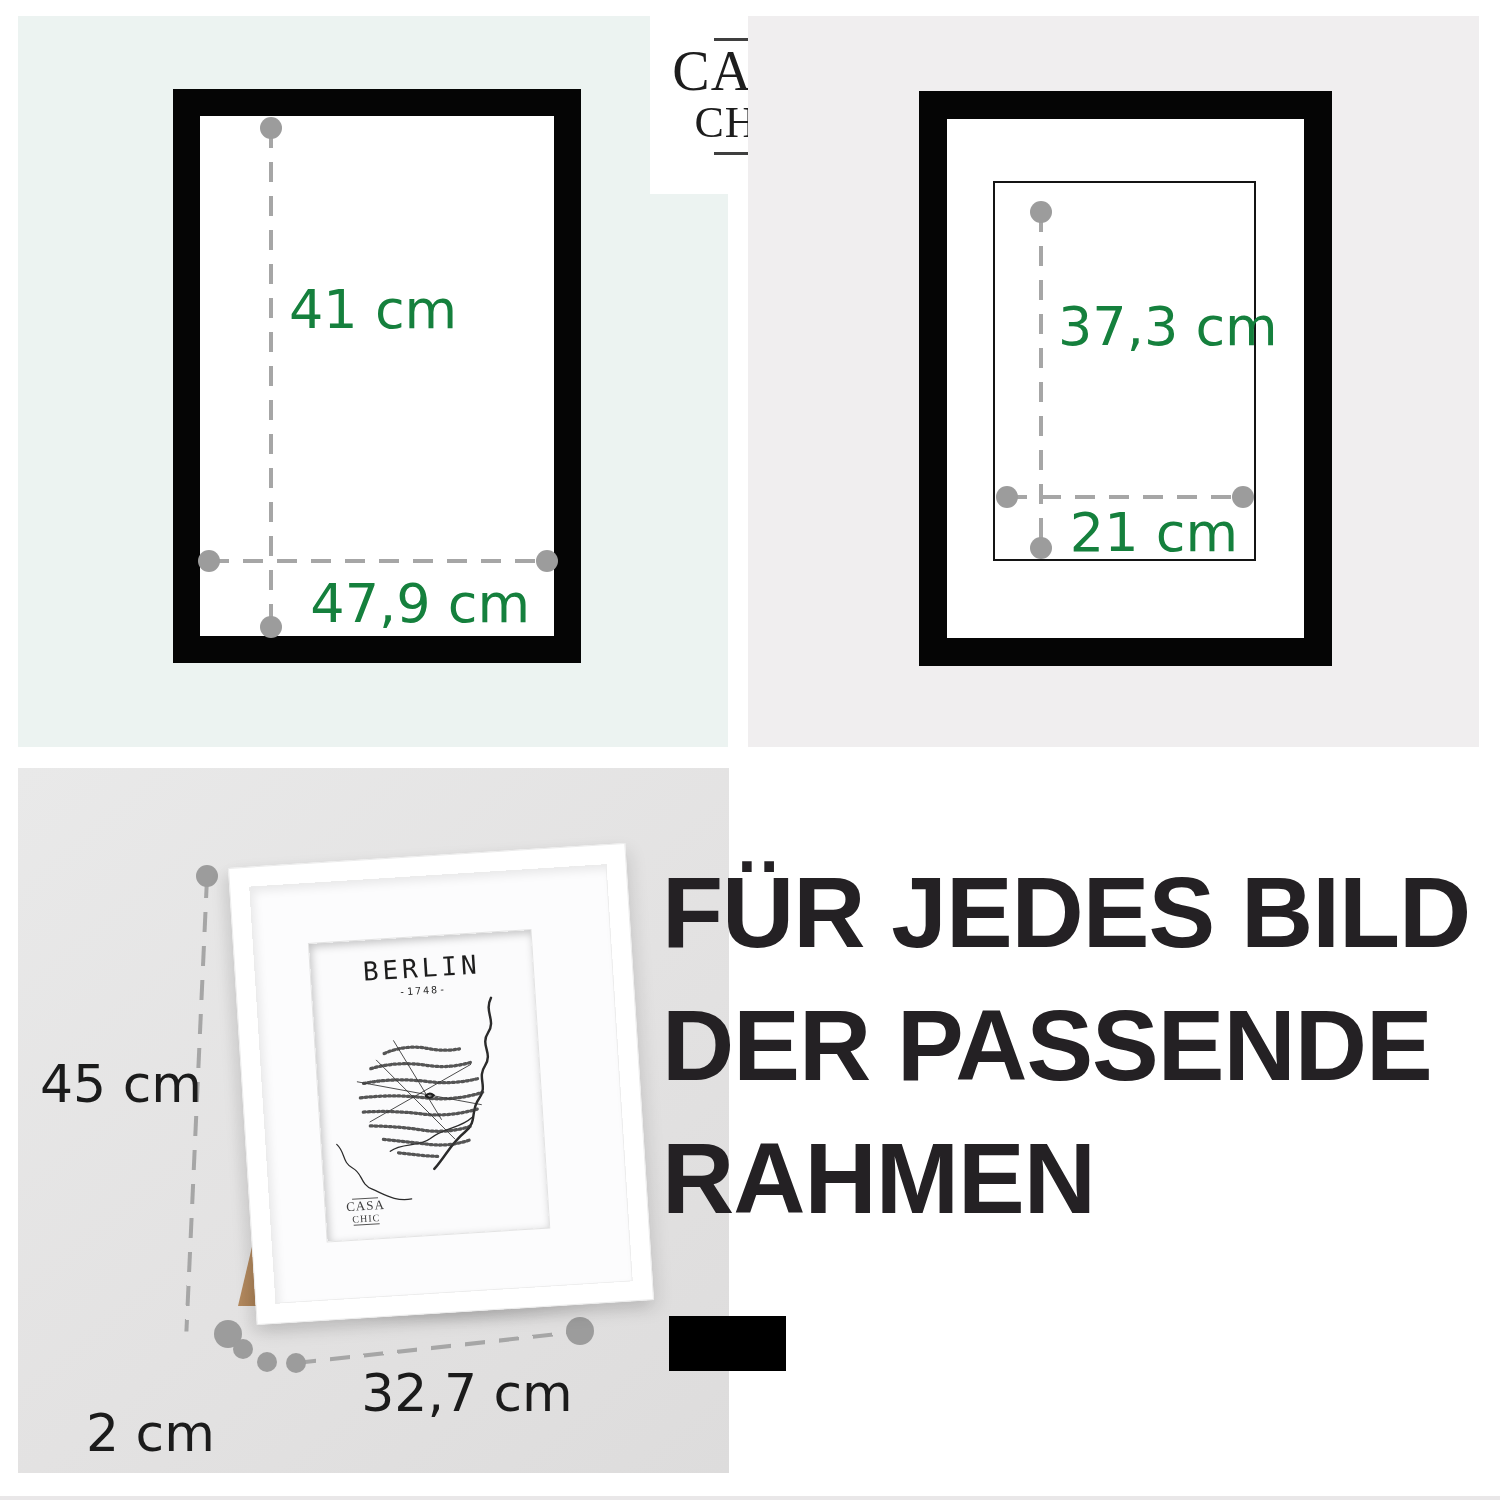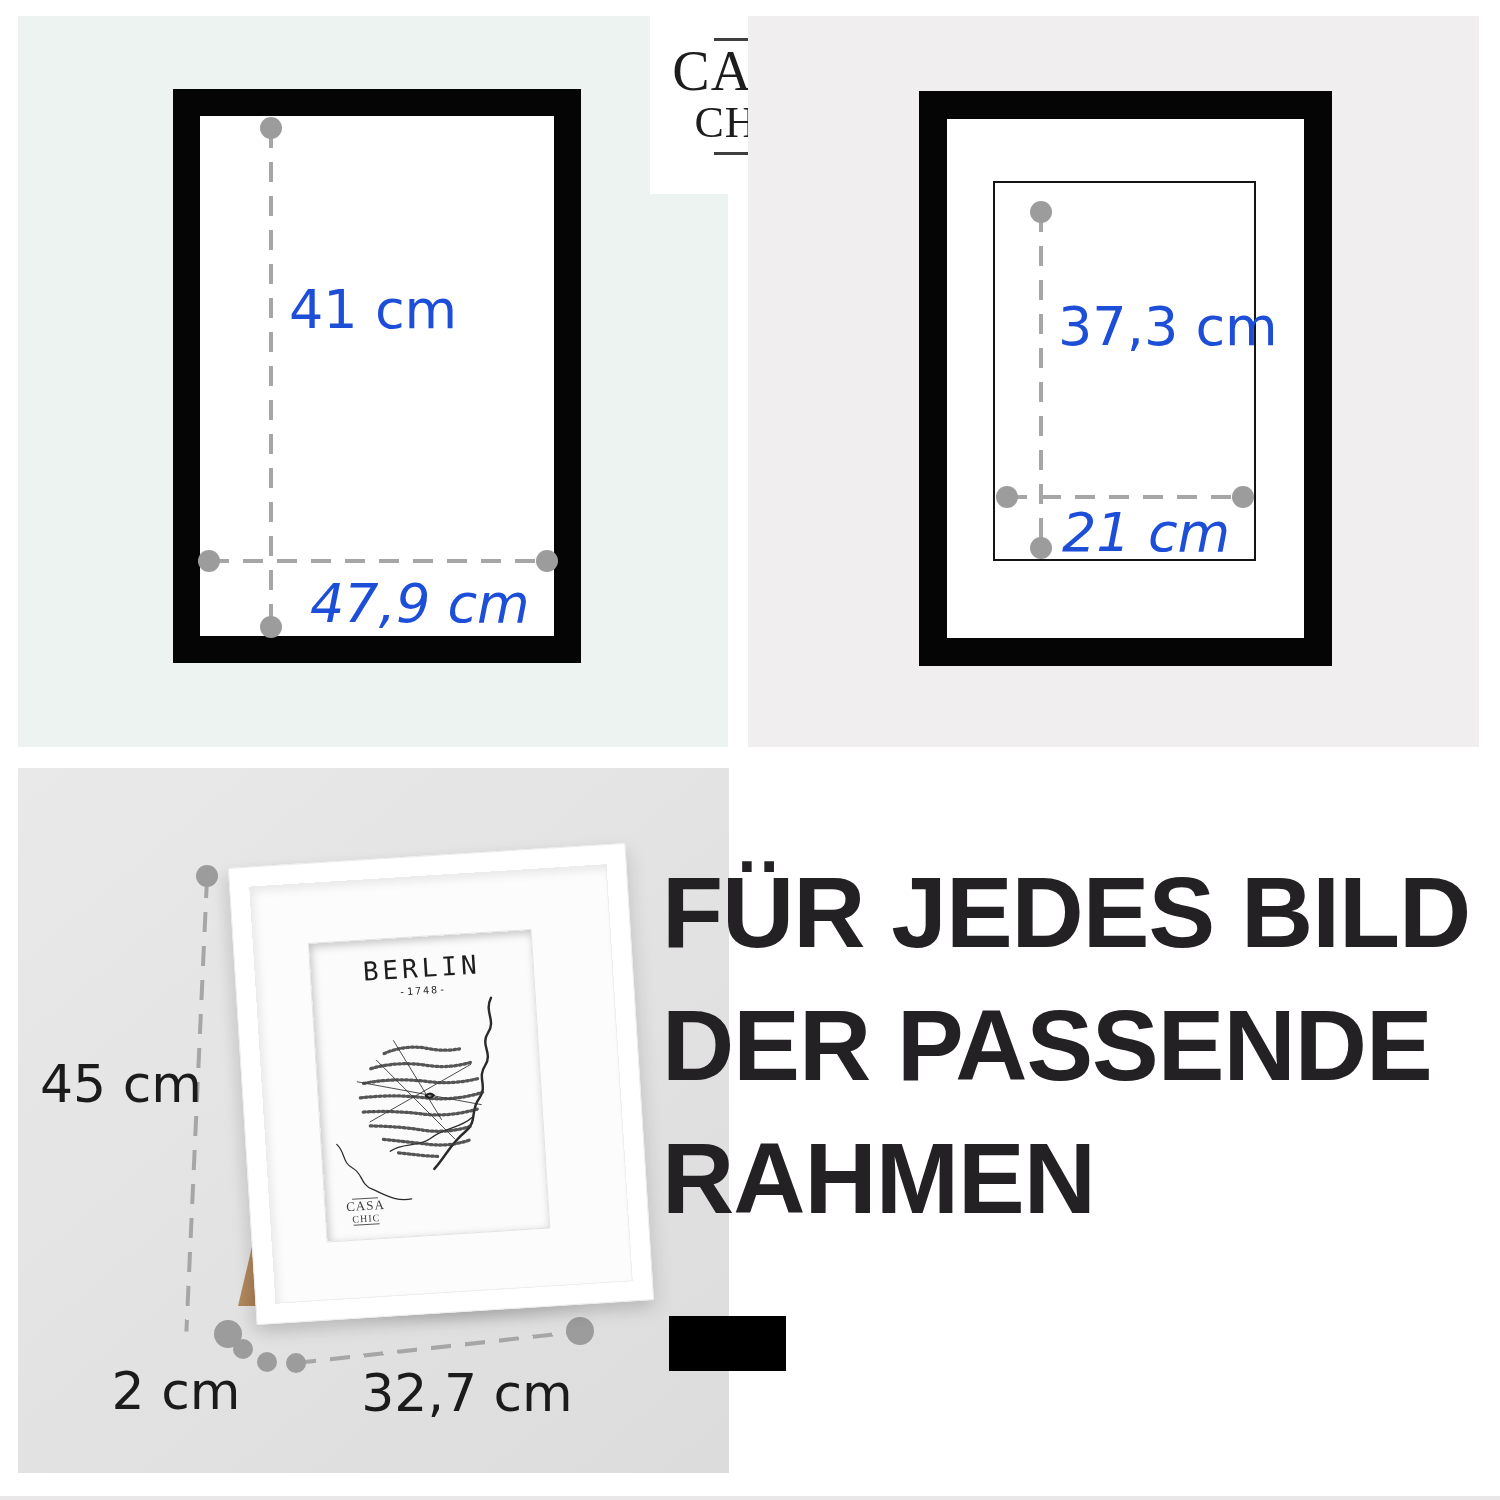--- a/index.html
+++ b/index.html
@@ -33,22 +33,22 @@
   .opening-b{left:993px;top:181px;width:263px;height:380px;border:2px solid #141414;box-sizing:border-box;}
 
   
   .vdash{width:4px;background:repeating-linear-gradient(to bottom,#a6a6a6 0 20px,transparent 20px 34px);}
   .hdash{height:4px;background:repeating-linear-gradient(to right,#a6a6a6 0 20px,transparent 20px 34px);}
   .dot{border-radius:50%;background:#9c9c9c;}
   .d22{width:22px;height:22px;}
   .d20{width:20px;height:20px;}
   .d28{width:28px;height:28px;}
 
-  .dim-label{color:#1d4ed8;font-size:54px;line-height:1.1;white-space:nowrap;}
-  .dim-center{text-align:left;font-style:italic;}
+  .dim-label{color:#15803d;font-size:54px;line-height:1.1;white-space:nowrap;}
+  .dim-center{text-align:right;}
 
   
   .headline{left:662px;top:846px;width:840px;color:#242124;
             font-family:"Liberation Sans",sans-serif;font-weight:bold;
             font-size:100px;line-height:133px;letter-spacing:-1px;white-space:nowrap;}
   .black-rect{left:669px;top:1316px;width:117px;height:55px;background:#000000;}
 
   
   .photo-shadow{left:225px;top:1268px;width:430px;height:64px;border-radius:50%;
                 background:radial-gradient(closest-side,rgba(0,0,0,0.20),rgba(0,0,0,0) 75%);
@@ -160,21 +160,21 @@
 
   <div class="abs vdash ph-vline"></div>
   <div class="abs hdash ph-hline"></div>
   <div class="abs dot d22" style="left:196px;top:865px;"></div>
   <div class="abs dot d28" style="left:214px;top:1320px;"></div>
   <div class="abs dot d20" style="left:233px;top:1339px;"></div>
   <div class="abs dot d20" style="left:257px;top:1352px;"></div>
   <div class="abs dot d20" style="left:286px;top:1353px;"></div>
   <div class="abs dot d28" style="left:566px;top:1317px;"></div>
   <div class="abs ph-label" style="left:40px;top:1056px;width:190px;text-align:left;">45 cm</div>
-  <div class="abs ph-label" style="left:86px;top:1363px;width:180px;text-align:center;">2 cm</div>
+  <div class="abs ph-label" style="left:86px;top:1405px;width:180px;text-align:left;">2 cm</div>
   <div class="abs ph-label" style="left:342px;top:1365px;width:250px;text-align:center;">32,7 cm</div>
 
   <div class="abs headline">
     <div>FÜR JEDES BILD</div>
     <div>DER PASSENDE</div>
     <div>RAHMEN</div>
   </div>
   <div class="abs black-rect"></div>
 
   <div class="abs bottom-strip"></div>

